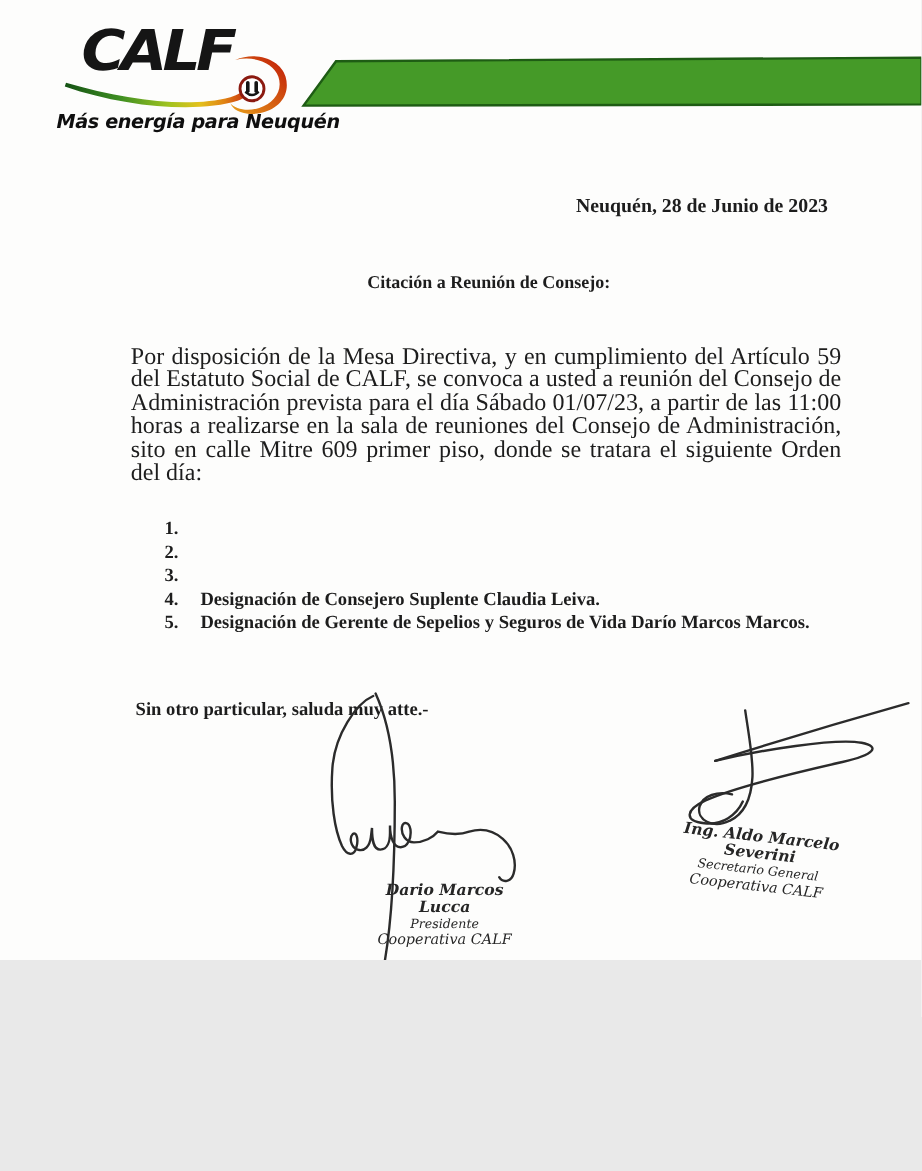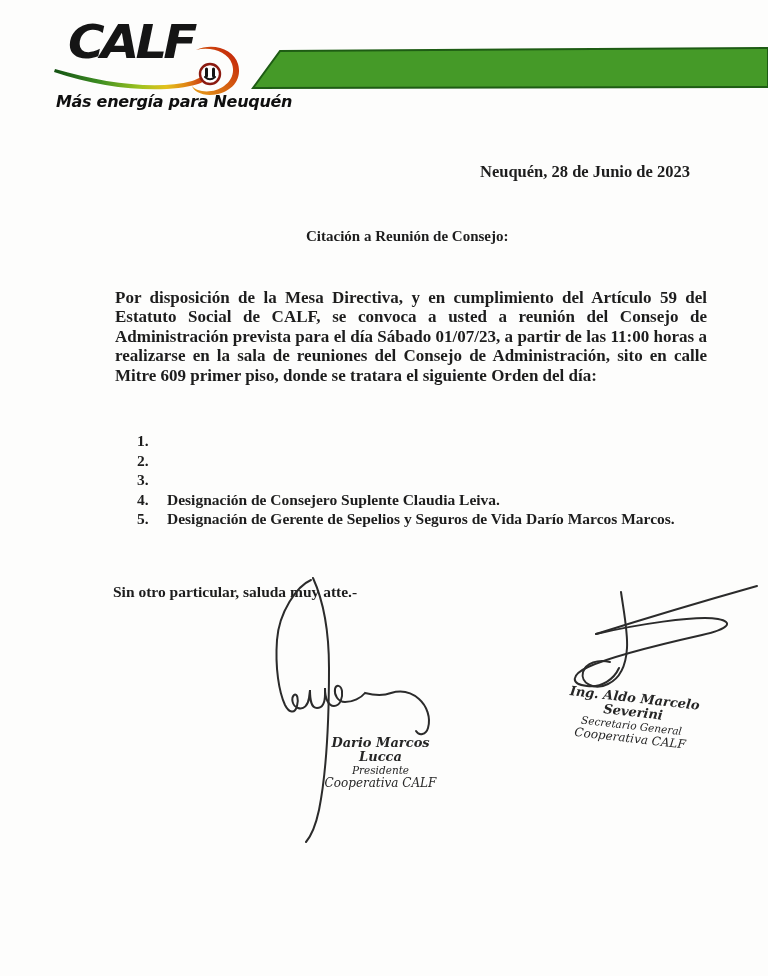--- a/index.html
+++ b/index.html
@@ -1,49 +1,49 @@
 <!DOCTYPE html>
 <html><head>
 <meta charset="utf-8">
 <style>
   html,body { margin:0; padding:0; background:#e9e9e9; }
   .page {
-    position:relative; width:768px; height:976px; margin:0 auto;
+    position:relative; width:768px; height:800px; margin:0 auto;
     background:#fdfdfc; overflow:hidden;
     font-family:"Liberation Serif", serif; color:#1d1d1d;
   }
 
   
   .logo { position:absolute; left:46px; top:18px; width:260px; height:110px; }
   .logo svg { position:absolute; left:0; top:0; }
   .brand {
     position:absolute; left:22px; top:0px;
     font-family:"DejaVu Sans", sans-serif; font-weight:bold; font-style:italic;
     font-size:50px; line-height:52px; letter-spacing:-4px; color:#151515;
     transform:scaleY(.94); transform-origin:left top; white-space:nowrap;
   }
   .slogan {
-    position:absolute; left:10px; top:74px;
+    position:absolute; left:1px; top:74px;
     font-family:"DejaVu Sans", sans-serif; font-weight:bold; font-style:italic;
     font-size:16px; color:#0f0f0f; letter-spacing:-.3px; white-space:nowrap;
   }
   .band { position:absolute; left:250px; top:46px; width:518px; height:48px; }
 
   
   .date-line {
     position:absolute; left:480px; top:162px;
     font-size:16.5px; font-weight:700; white-space:nowrap;
   }
   .subject {
     position:absolute; left:306px; top:228px;
     font-size:15px; font-weight:700; white-space:nowrap;
   }
   .body-par {
-    position:absolute; left:115px; top:288px; width:592px;
-    font-size:17px; line-height:19.4px; font-weight:700;
+    position:absolute; left:109px; top:288px; width:592px;
+    font-size:20px; line-height:19.4px; font-weight:400;
     text-align:justify; text-align-last:left;
   }
   .order-list {
     position:absolute; left:137px; top:431px; width:560px;
     list-style:none; margin:0; padding:0;
     font-size:15.5px; font-weight:700;
   }
   .order-list li { display:flex; line-height:19.6px; }
   .order-list .num { width:20px; flex:0 0 auto; }
   .order-list .itm { padding-left:10px; }
@@ -55,21 +55,21 @@
   
   .sig-svg { position:absolute; }
   .sig-svg path { fill:none; stroke:#2b2b2b; stroke-width:2; stroke-linecap:round; }
   .sig-block {
     position:absolute; text-align:center;
     font-family:"DejaVu Serif", serif; font-style:italic; color:#262626;
   }
   .sig-block .sig-name { font-size:13px; font-weight:700; line-height:14px; }
   .sig-block .sig-role { font-size:10.5px; line-height:13px; }
   .sig-block .sig-org  { font-size:12px;  line-height:13px; }
-  .sig-left-text  { left:308px; top:736px; width:145px; }
+  .sig-left-text  { left:298px; top:736px; width:145px; }
   .sig-right-text { left:552px; top:682px; width:168px;
                     transform:rotate(6.5deg); transform-origin:left top; }
 </style>
 </head>
 <body>
 
 <div class="page">
 
   <div class="logo">
     <svg width="260" height="110" viewBox="0 0 260 110">

